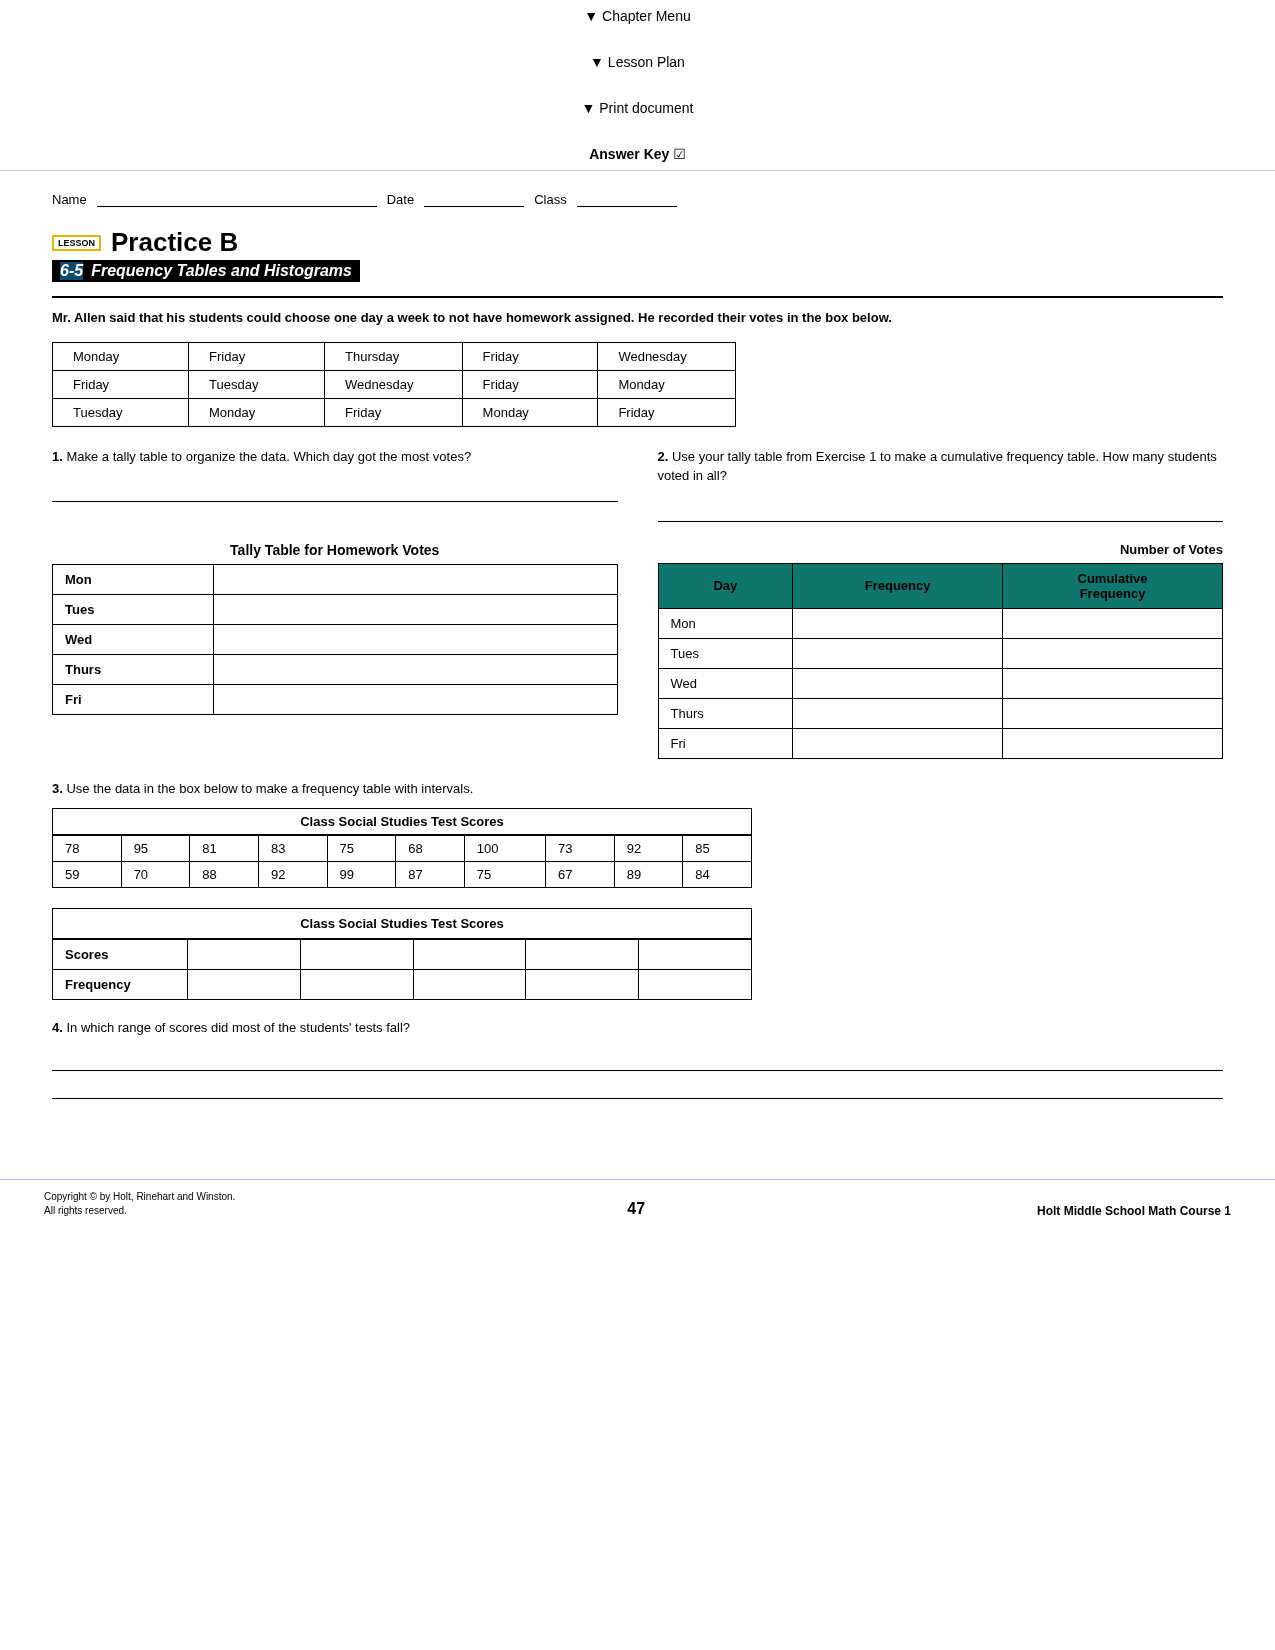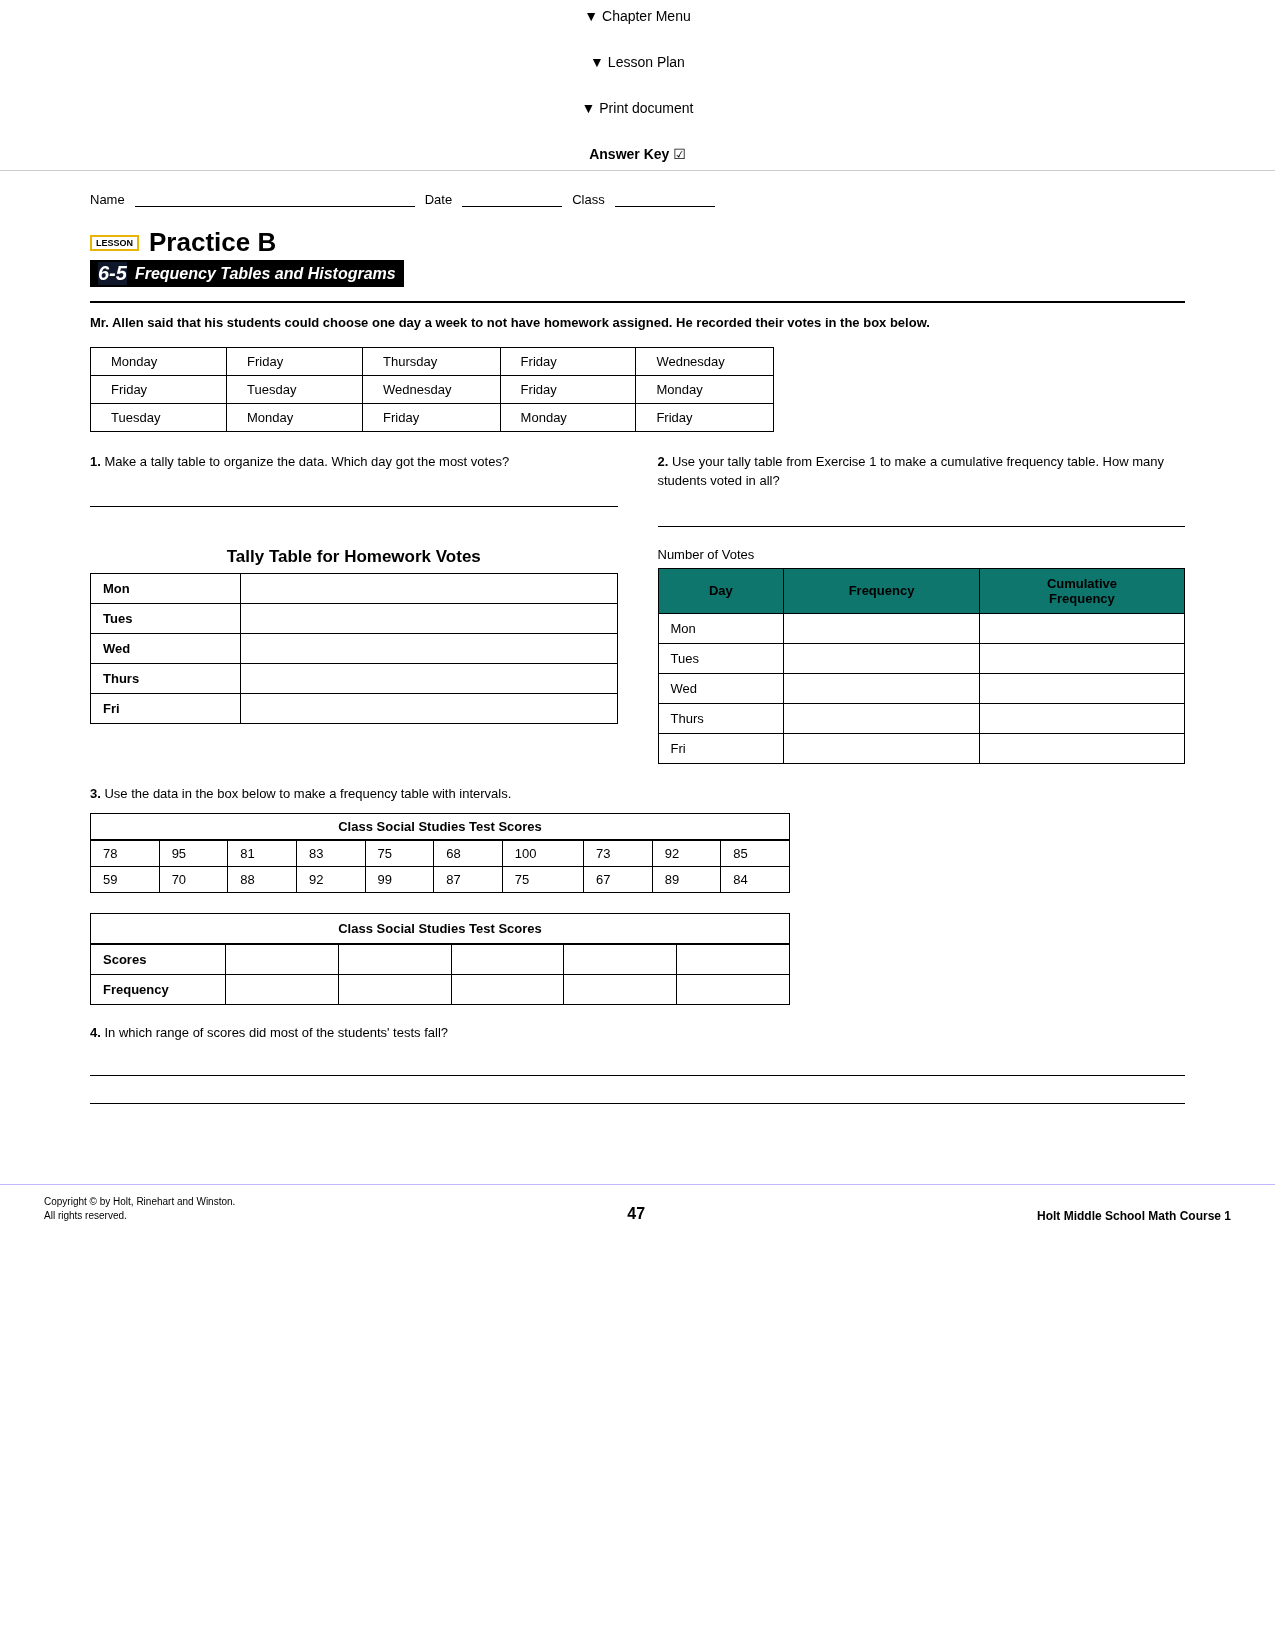--- a/index.html
+++ b/index.html
@@ -26,21 +26,21 @@
       font-size: 14px;
       flex-direction: column;
     }
 
     .top-nav a {
       text-decoration: none;
       color: #000;
     }
 
     .main-content {
-      padding: 20px 90px;
+      padding: 20px 52px;
       max-width: 1275px;
     }
 
     .name-line {
       display: flex;
       align-items: center;
       gap: 10px;
       margin-bottom: 20px;
       font-size: 13px;
     }
@@ -97,24 +97,24 @@
       align-items: center;
       padding: 2px 8px;
       font-size: 16px;
       font-weight: bold;
       font-style: italic;
       gap: 8px;
       margin-bottom: 8px;
     }
 
     .subtitle-bar .lesson-num {
-      background: #0f172a;
+      background: #0c4a6e;
       color: #fff;
       font-weight: bold;
-      font-size: 20px;
+      font-size: 16px;
     }
 
     .subtitle-text {
       font-size: 16px;
       font-weight: bold;
       font-style: italic;
       color: #fff;
     }
 
     .divider-line {
@@ -173,21 +173,21 @@
       margin-bottom: 20px;
     }
 
     .tally-section {
       flex: 1;
     }
 
     .tally-title {
       text-align: center;
       font-weight: bold;
-      font-size: 17px;
+      font-size: 14px;
       margin-bottom: 6px;
     }
 
     .tally-table {
       border-collapse: collapse;
       width: 100%;
       border: 1px solid #000;
     }
 
     .tally-table td, .tally-table th {
@@ -203,22 +203,22 @@
 
     .tally-table .tally-cell {
       width: 200px;
     }
 
     .cumulative-section {
       flex: 1;
     }
 
     .cumulative-title {
-      text-align: left;
-      font-weight: normal;
+      text-align: right;
+      font-weight: bold;
       font-size: 13px;
       margin-bottom: 6px;
     }
 
     .cumulative-table {
       border-collapse: collapse;
       width: 100%;
       border: 1px solid #000;
     }
 

